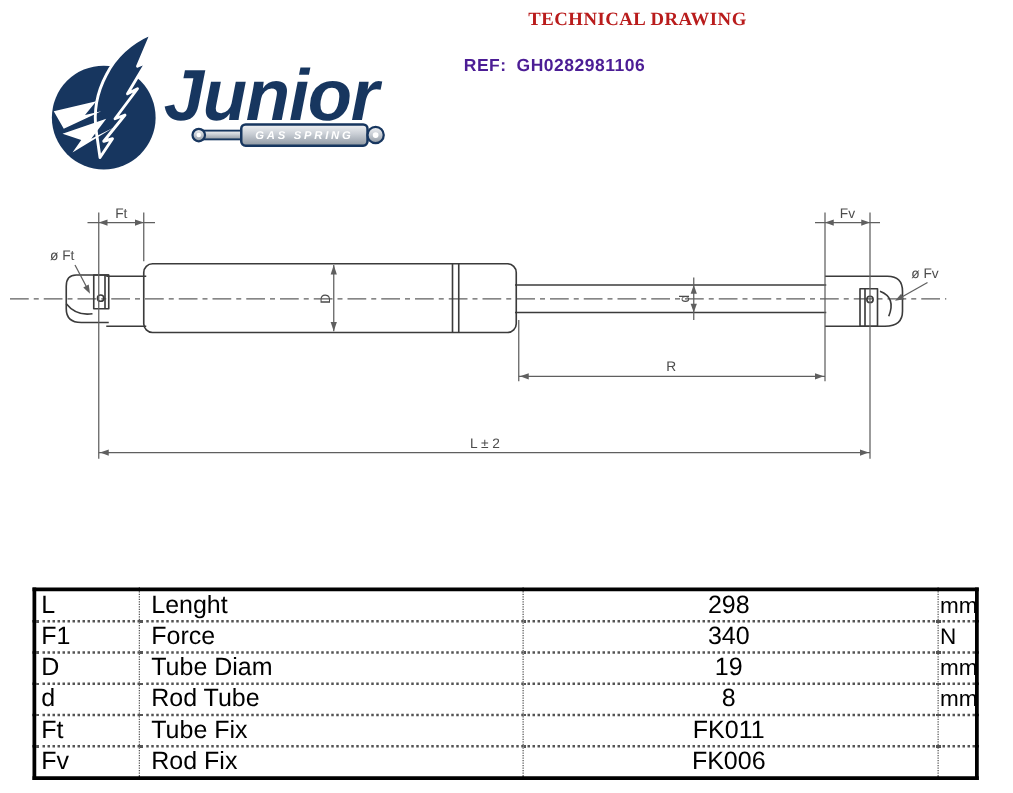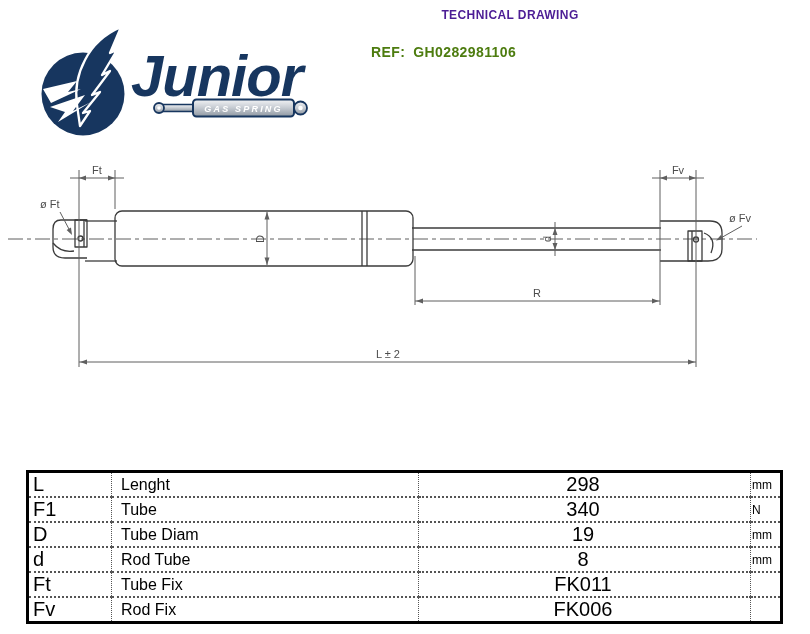--- a/index.html
+++ b/index.html
@@ -1,36 +1,36 @@
 <!DOCTYPE html>
 <html><head>
 <meta charset="utf-8">
 <style>
   html,body{margin:0;padding:0;background:#fff;}
   .page{position:relative;width:810px;height:634px;background:#ffffff;overflow:hidden;
         font-family:"Liberation Sans","DejaVu Sans",sans-serif;color:#000;}
   .title{position:absolute;left:380px;top:8px;width:260px;text-align:center;
-         font-size:12px;font-weight:bold;letter-spacing:0.4px;color:#4c1d95;}
+         font-size:15px;font-weight:bold;letter-spacing:0.4px;color:#b91c1c;font-family:Liberation Serif, serif;}
   .refline{position:absolute;left:371px;top:44px;display:flex;gap:8px;
-           font-size:14px;font-weight:bold;letter-spacing:0.4px;color:#4d7c0f;}
+           font-size:14px;font-weight:bold;letter-spacing:0.4px;color:#4c1d95;}
   .logo-svg{position:absolute;left:20px;top:10px;width:290px;height:130px;}
   .draw-svg{position:absolute;left:0;top:160px;width:810px;height:240px;}
   .part{stroke:#3b3b3b;stroke-width:1.3;fill:none;stroke-linejoin:round;}
   .dim{stroke:#5f5f5f;stroke-width:1;fill:none;}
   .arr{fill:#5f5f5f;stroke:none;}
   .lbl{fill:#4c4c4c;font-size:11px;font-family:"Liberation Sans","DejaVu Sans",sans-serif;}
   .spec-table{position:absolute;left:26px;top:470px;width:754px;border-collapse:collapse;
               table-layout:fixed;border:3px solid #000;}
   .spec-table td{height:21.5px;white-space:nowrap;overflow:hidden;
                  border-top:2px dotted #555;border-bottom:2px dotted #555;
                  border-left:1px dotted #555;border-right:1px dotted #555;padding:0;}
   td.sym{font-size:20px;padding-left:4px;}
-  td.name{font-size:16px;padding-left:9px;}
+  td.name{font-size:20px;padding-left:9px;}
   td.val{font-size:20px;text-align:center;padding-right:3px;}
-  td.unit{font-size:12px;padding-left:1px;}
+  td.unit{font-size:18px;padding-left:1px;}
 </style>
 </head>
 <body>
 
 <div class="page">
 
   <div class="title">TECHNICAL DRAWING</div>
   <div class="refline">
     <span>REF:</span>
     <span>GH0282981106</span>
@@ -168,21 +168,21 @@
       </colgroup>
     <tbody>
       <tr>
         <td class="sym">L</td>
         <td class="name">Lenght</td>
         <td class="val">298</td>
         <td class="unit">mm</td>
       </tr>
       <tr>
         <td class="sym">F1</td>
-        <td class="name">Tube</td>
+        <td class="name">Force</td>
         <td class="val">340</td>
         <td class="unit">N</td>
       </tr>
       <tr>
         <td class="sym">D</td>
         <td class="name">Tube Diam</td>
         <td class="val">19</td>
         <td class="unit">mm</td>
       </tr>
       <tr>

